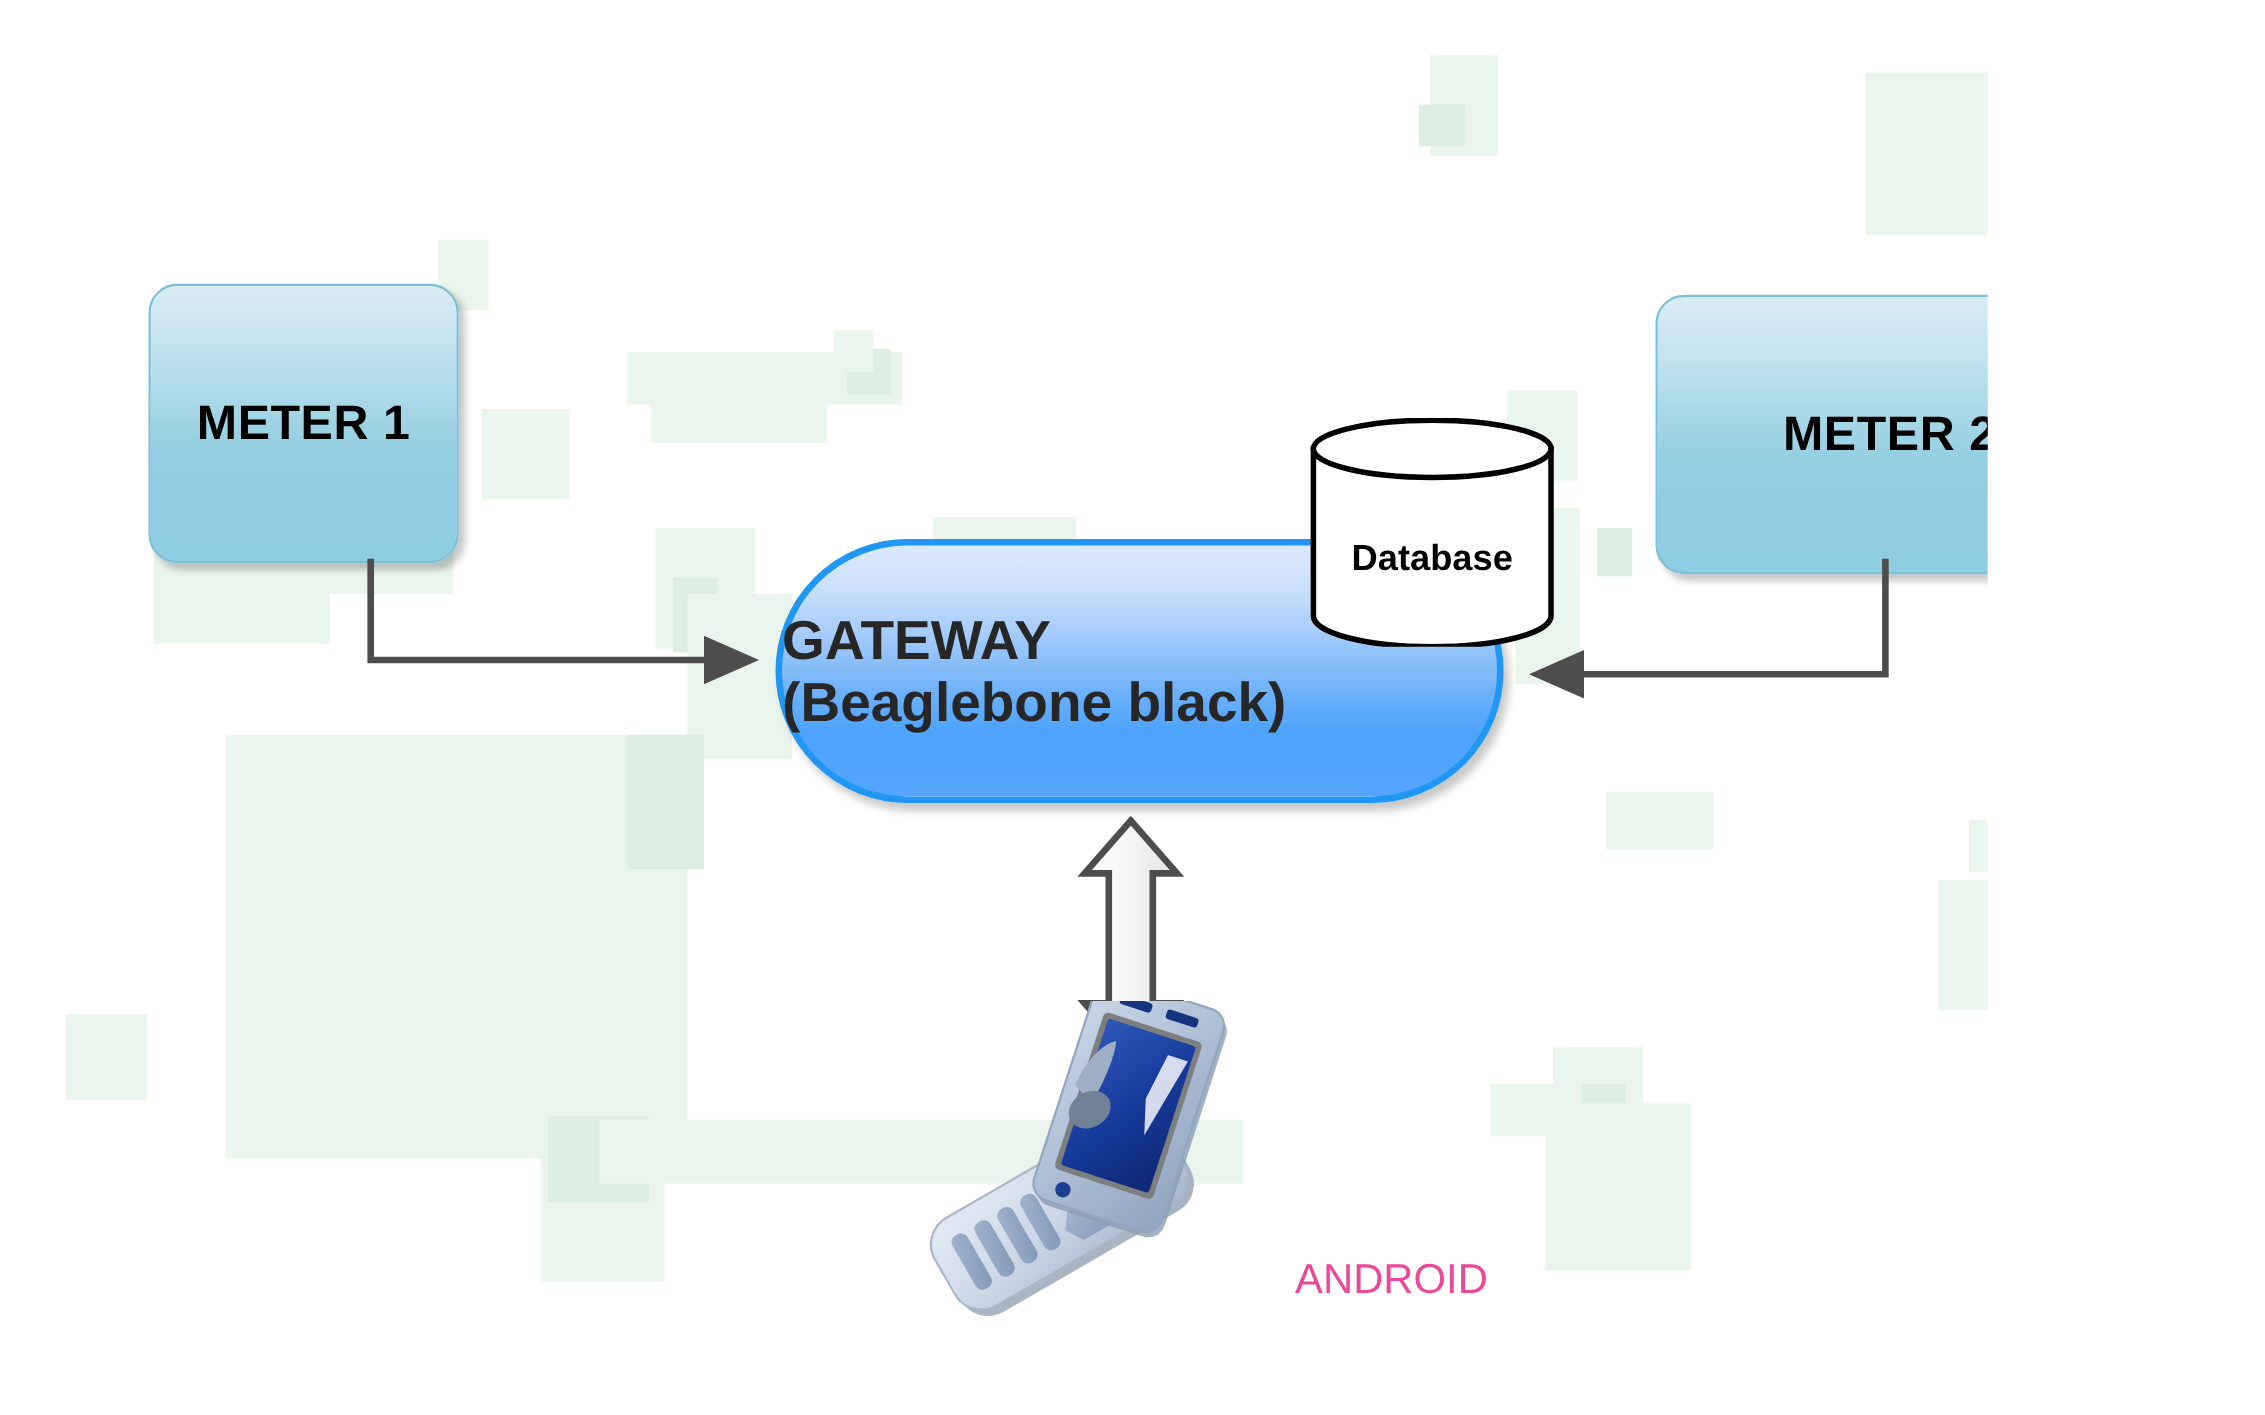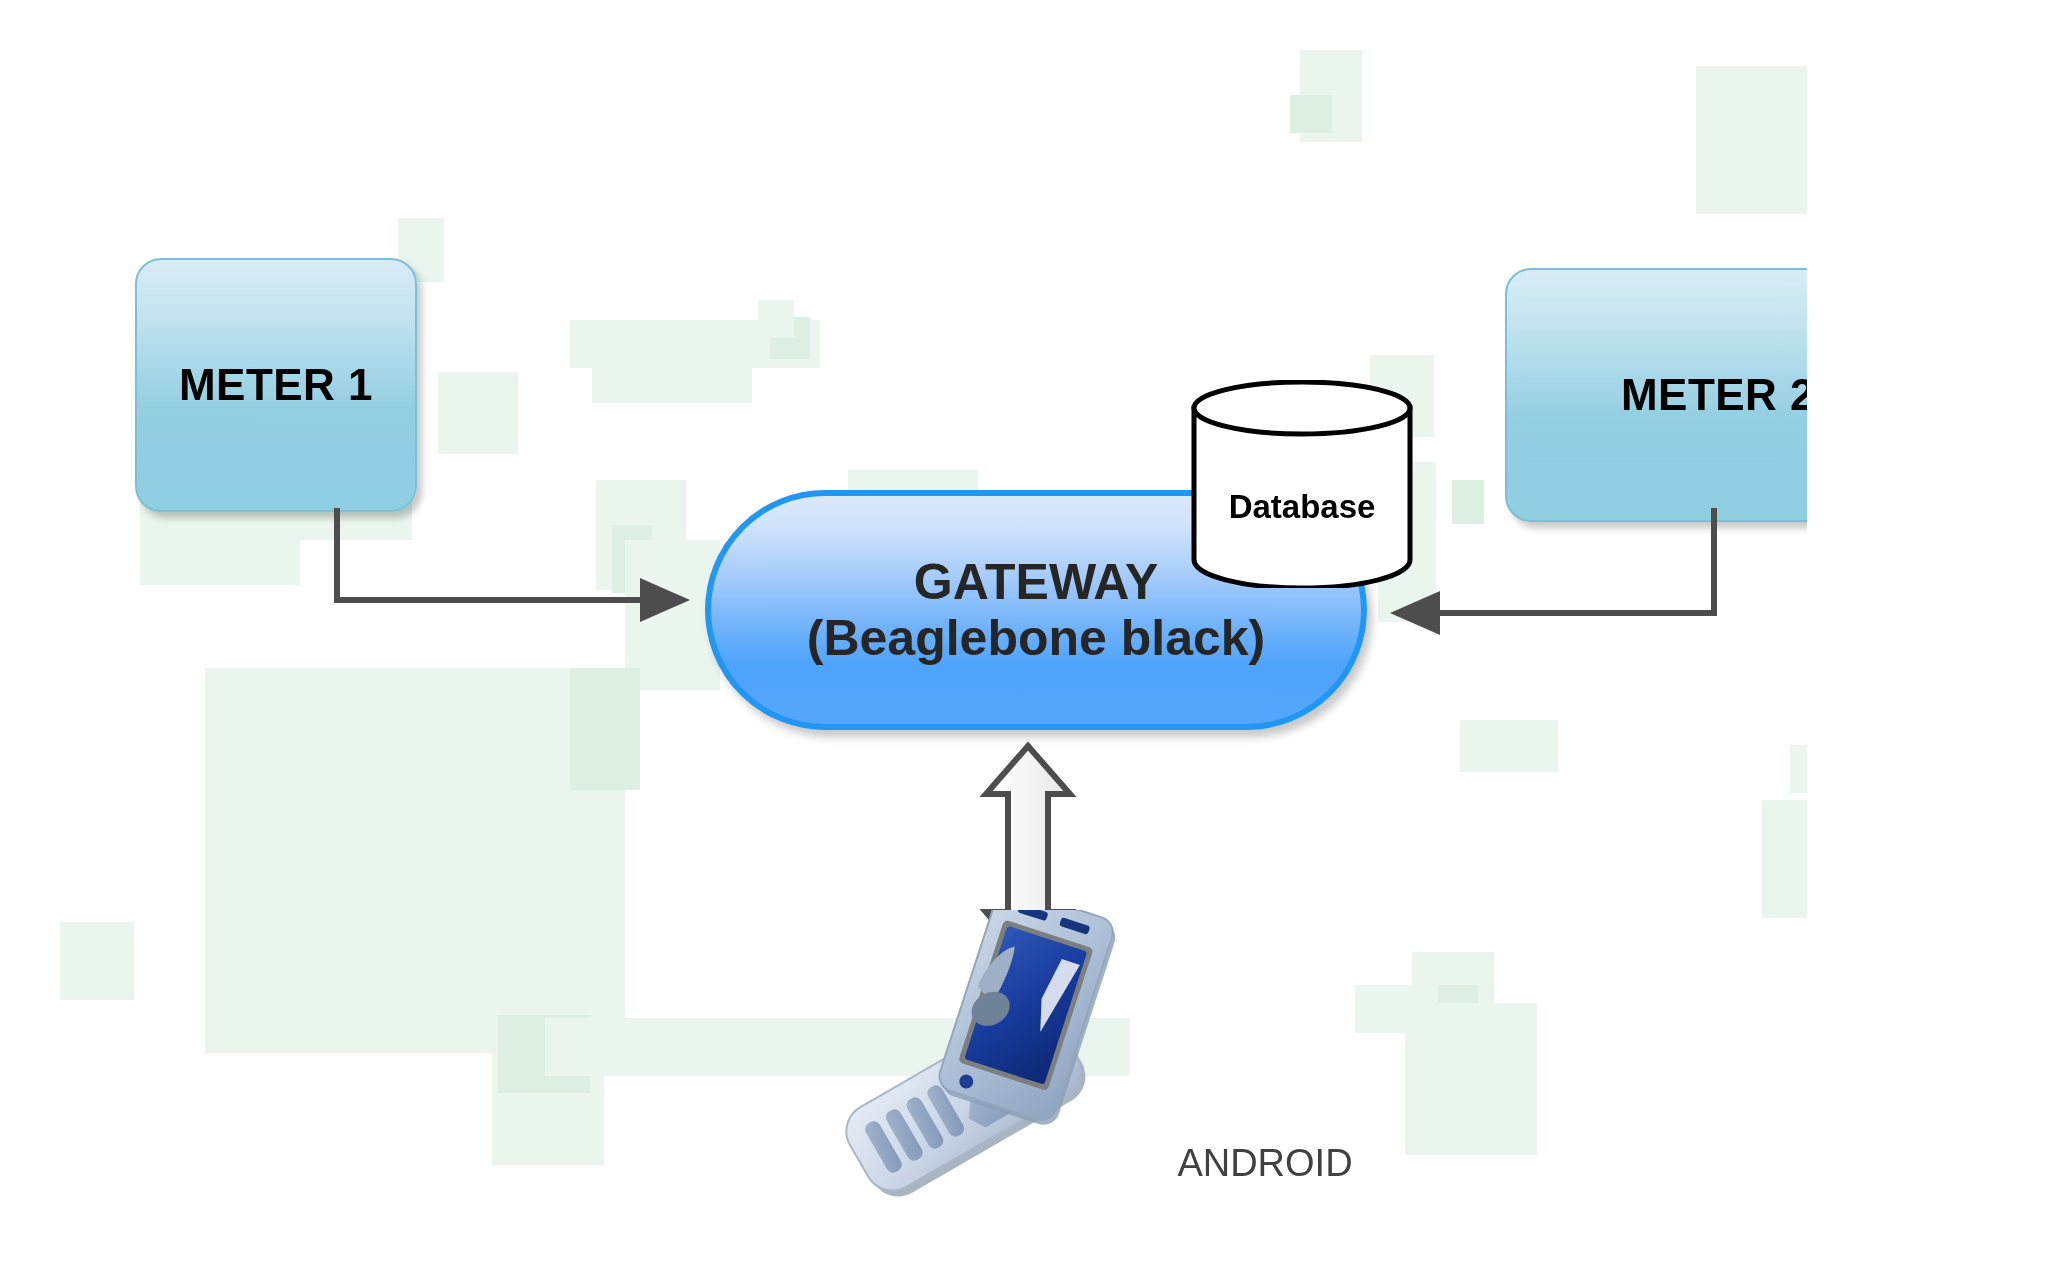--- a/index.html
+++ b/index.html
@@ -57,21 +57,21 @@
     background: linear-gradient(to bottom,
                 #dbe9fb 0%,
                 #cfe2fb 14%,
                 #a8cdfa 34%,
                 #6fb2fb 58%,
                 #4ea3fb 74%,
                 #55a6fb 100%);
     box-shadow: 5px 7px 8px rgba(0,0,0,0.22);
     display: flex;
     flex-direction: column;
-    align-items: center;
+    align-items: flex-start;
     justify-content: center;
     z-index: 4;
   }
   .gateway-line {
     font-size: 50px;
     font-weight: bold;
     color: #262626;
     line-height: 1.12;
     white-space: nowrap;
   }
@@ -101,21 +101,21 @@
 
   
   .phone { position: absolute; z-index: 5; }
 
   
   .phone-label {
     position: absolute;
     z-index: 6;
     text-align: center;
     font-size: 38px;
-    color: #404040;
+    color: #ec4899;
     line-height: 1.22;
     white-space: nowrap;
   }
 </style>
 </head>
 <body>
 
 <div id="canvas">
 
   <div class="bg-layer" id="decor">

